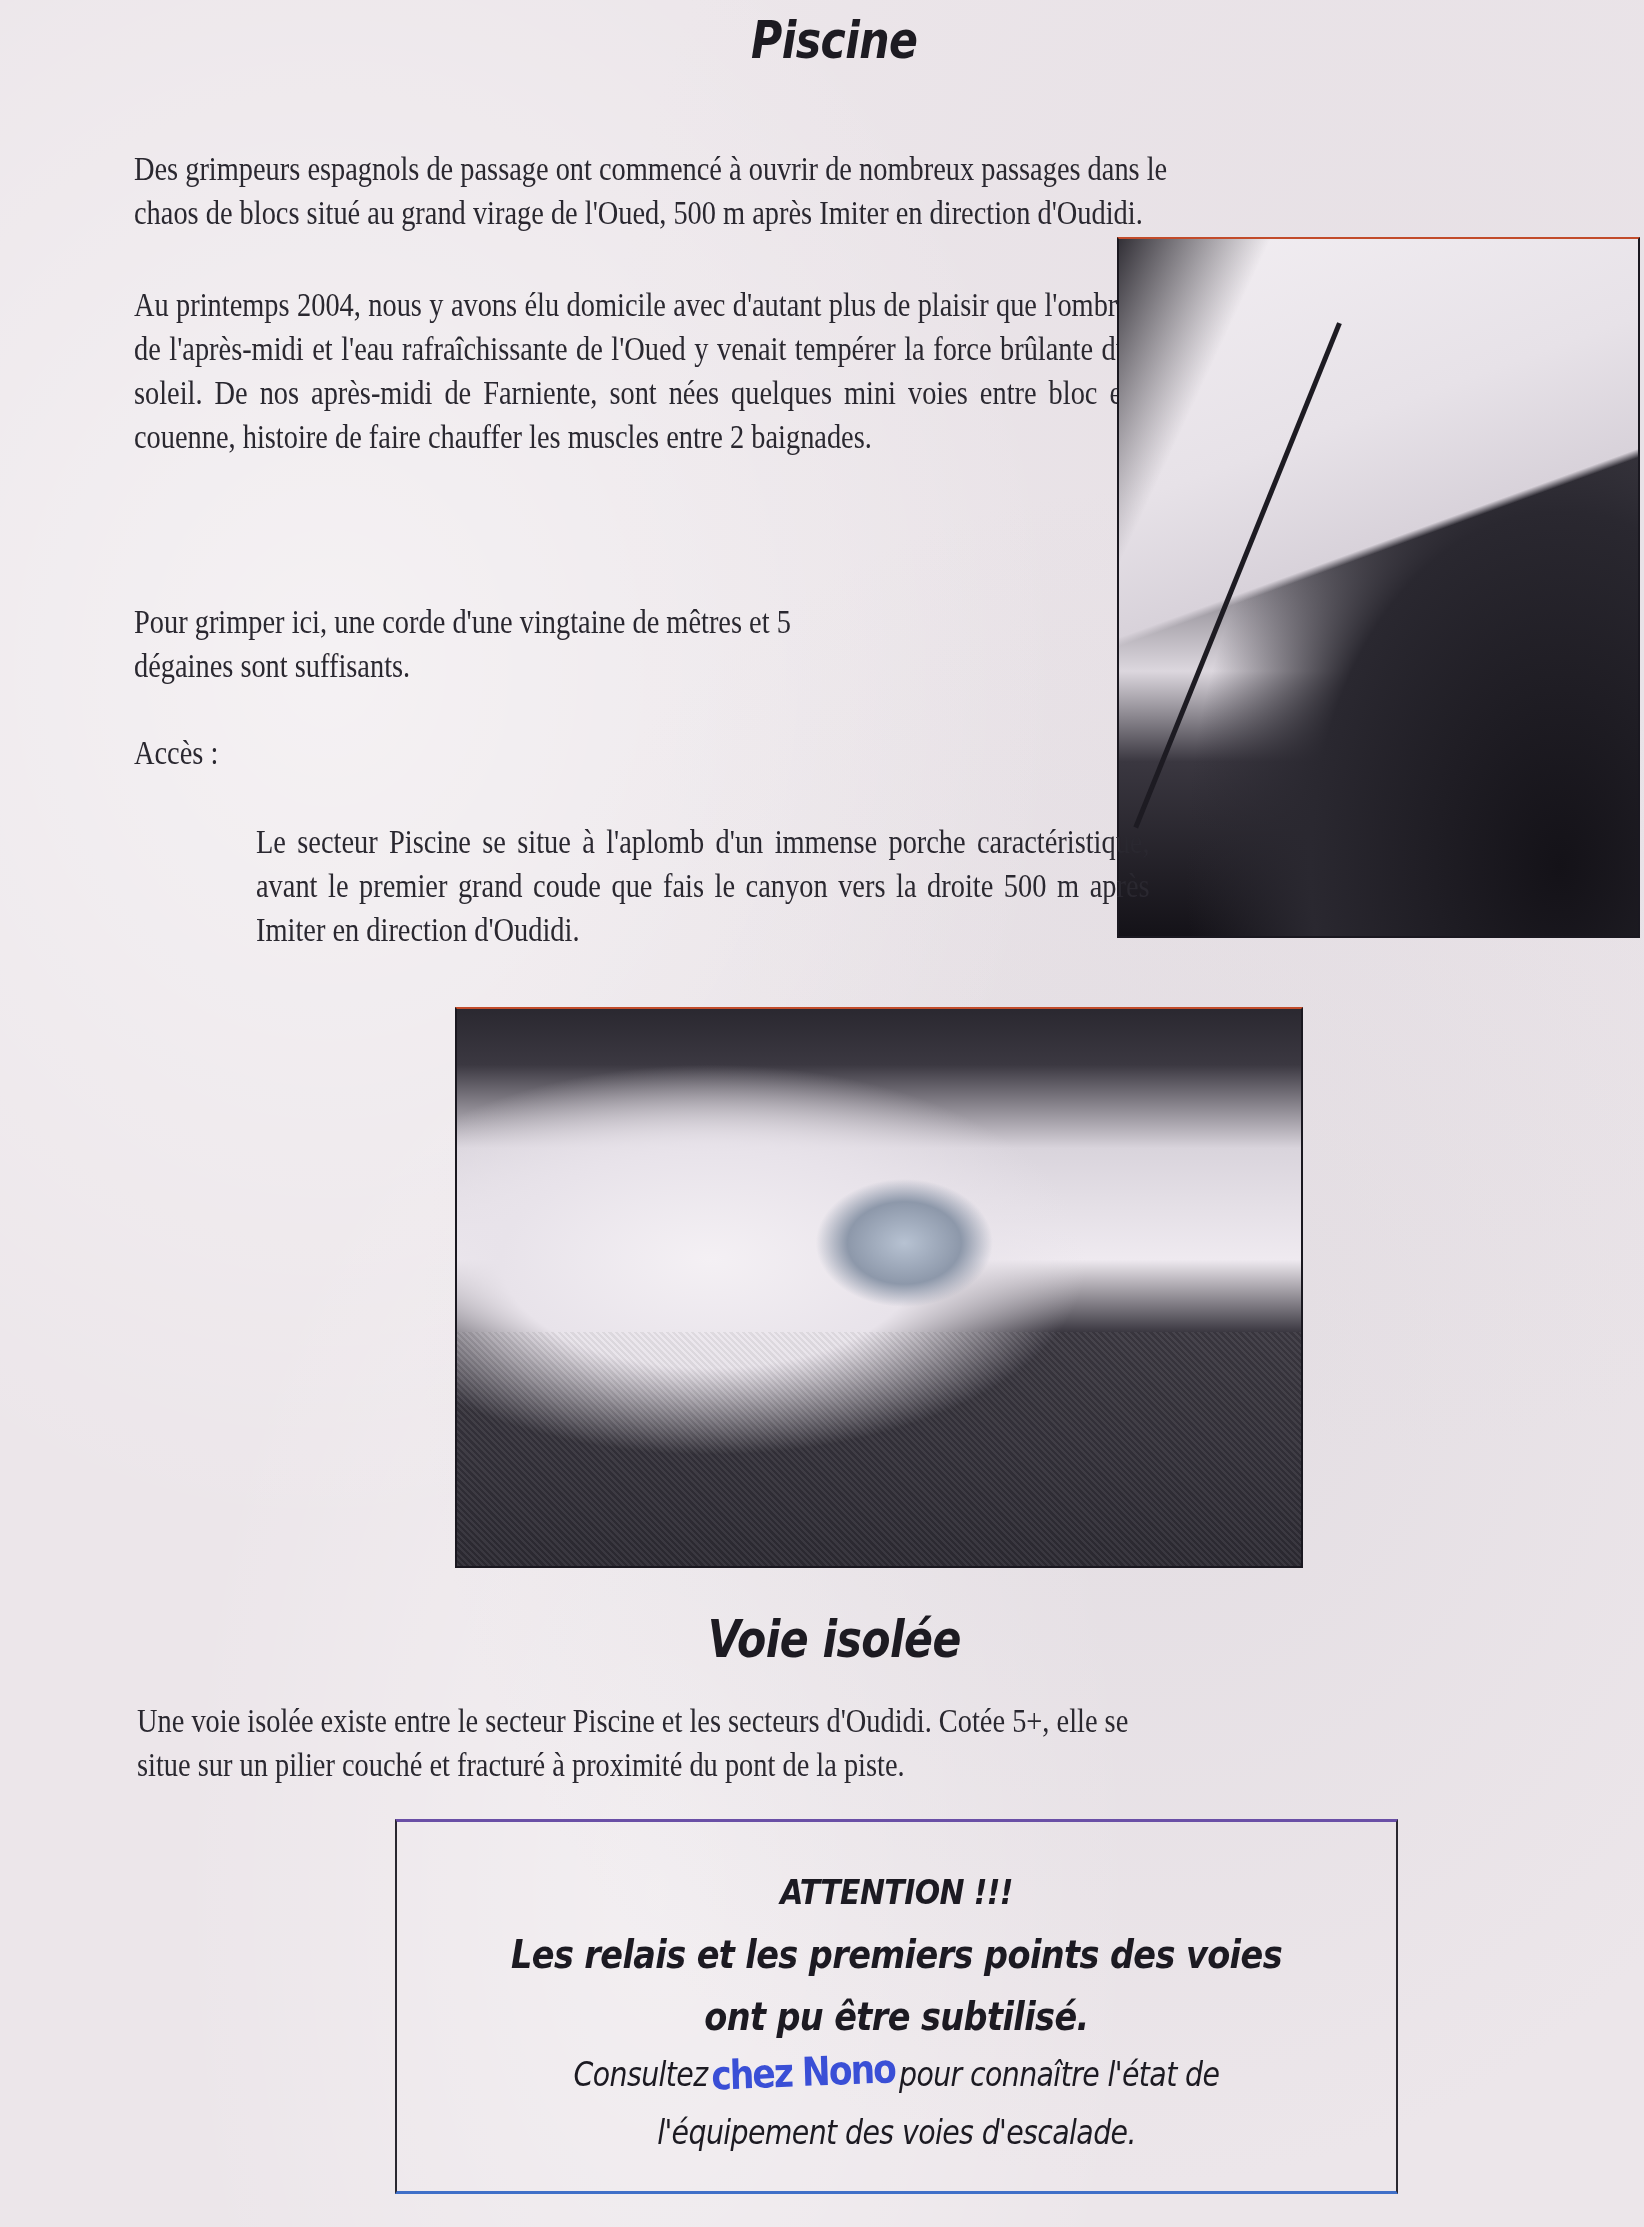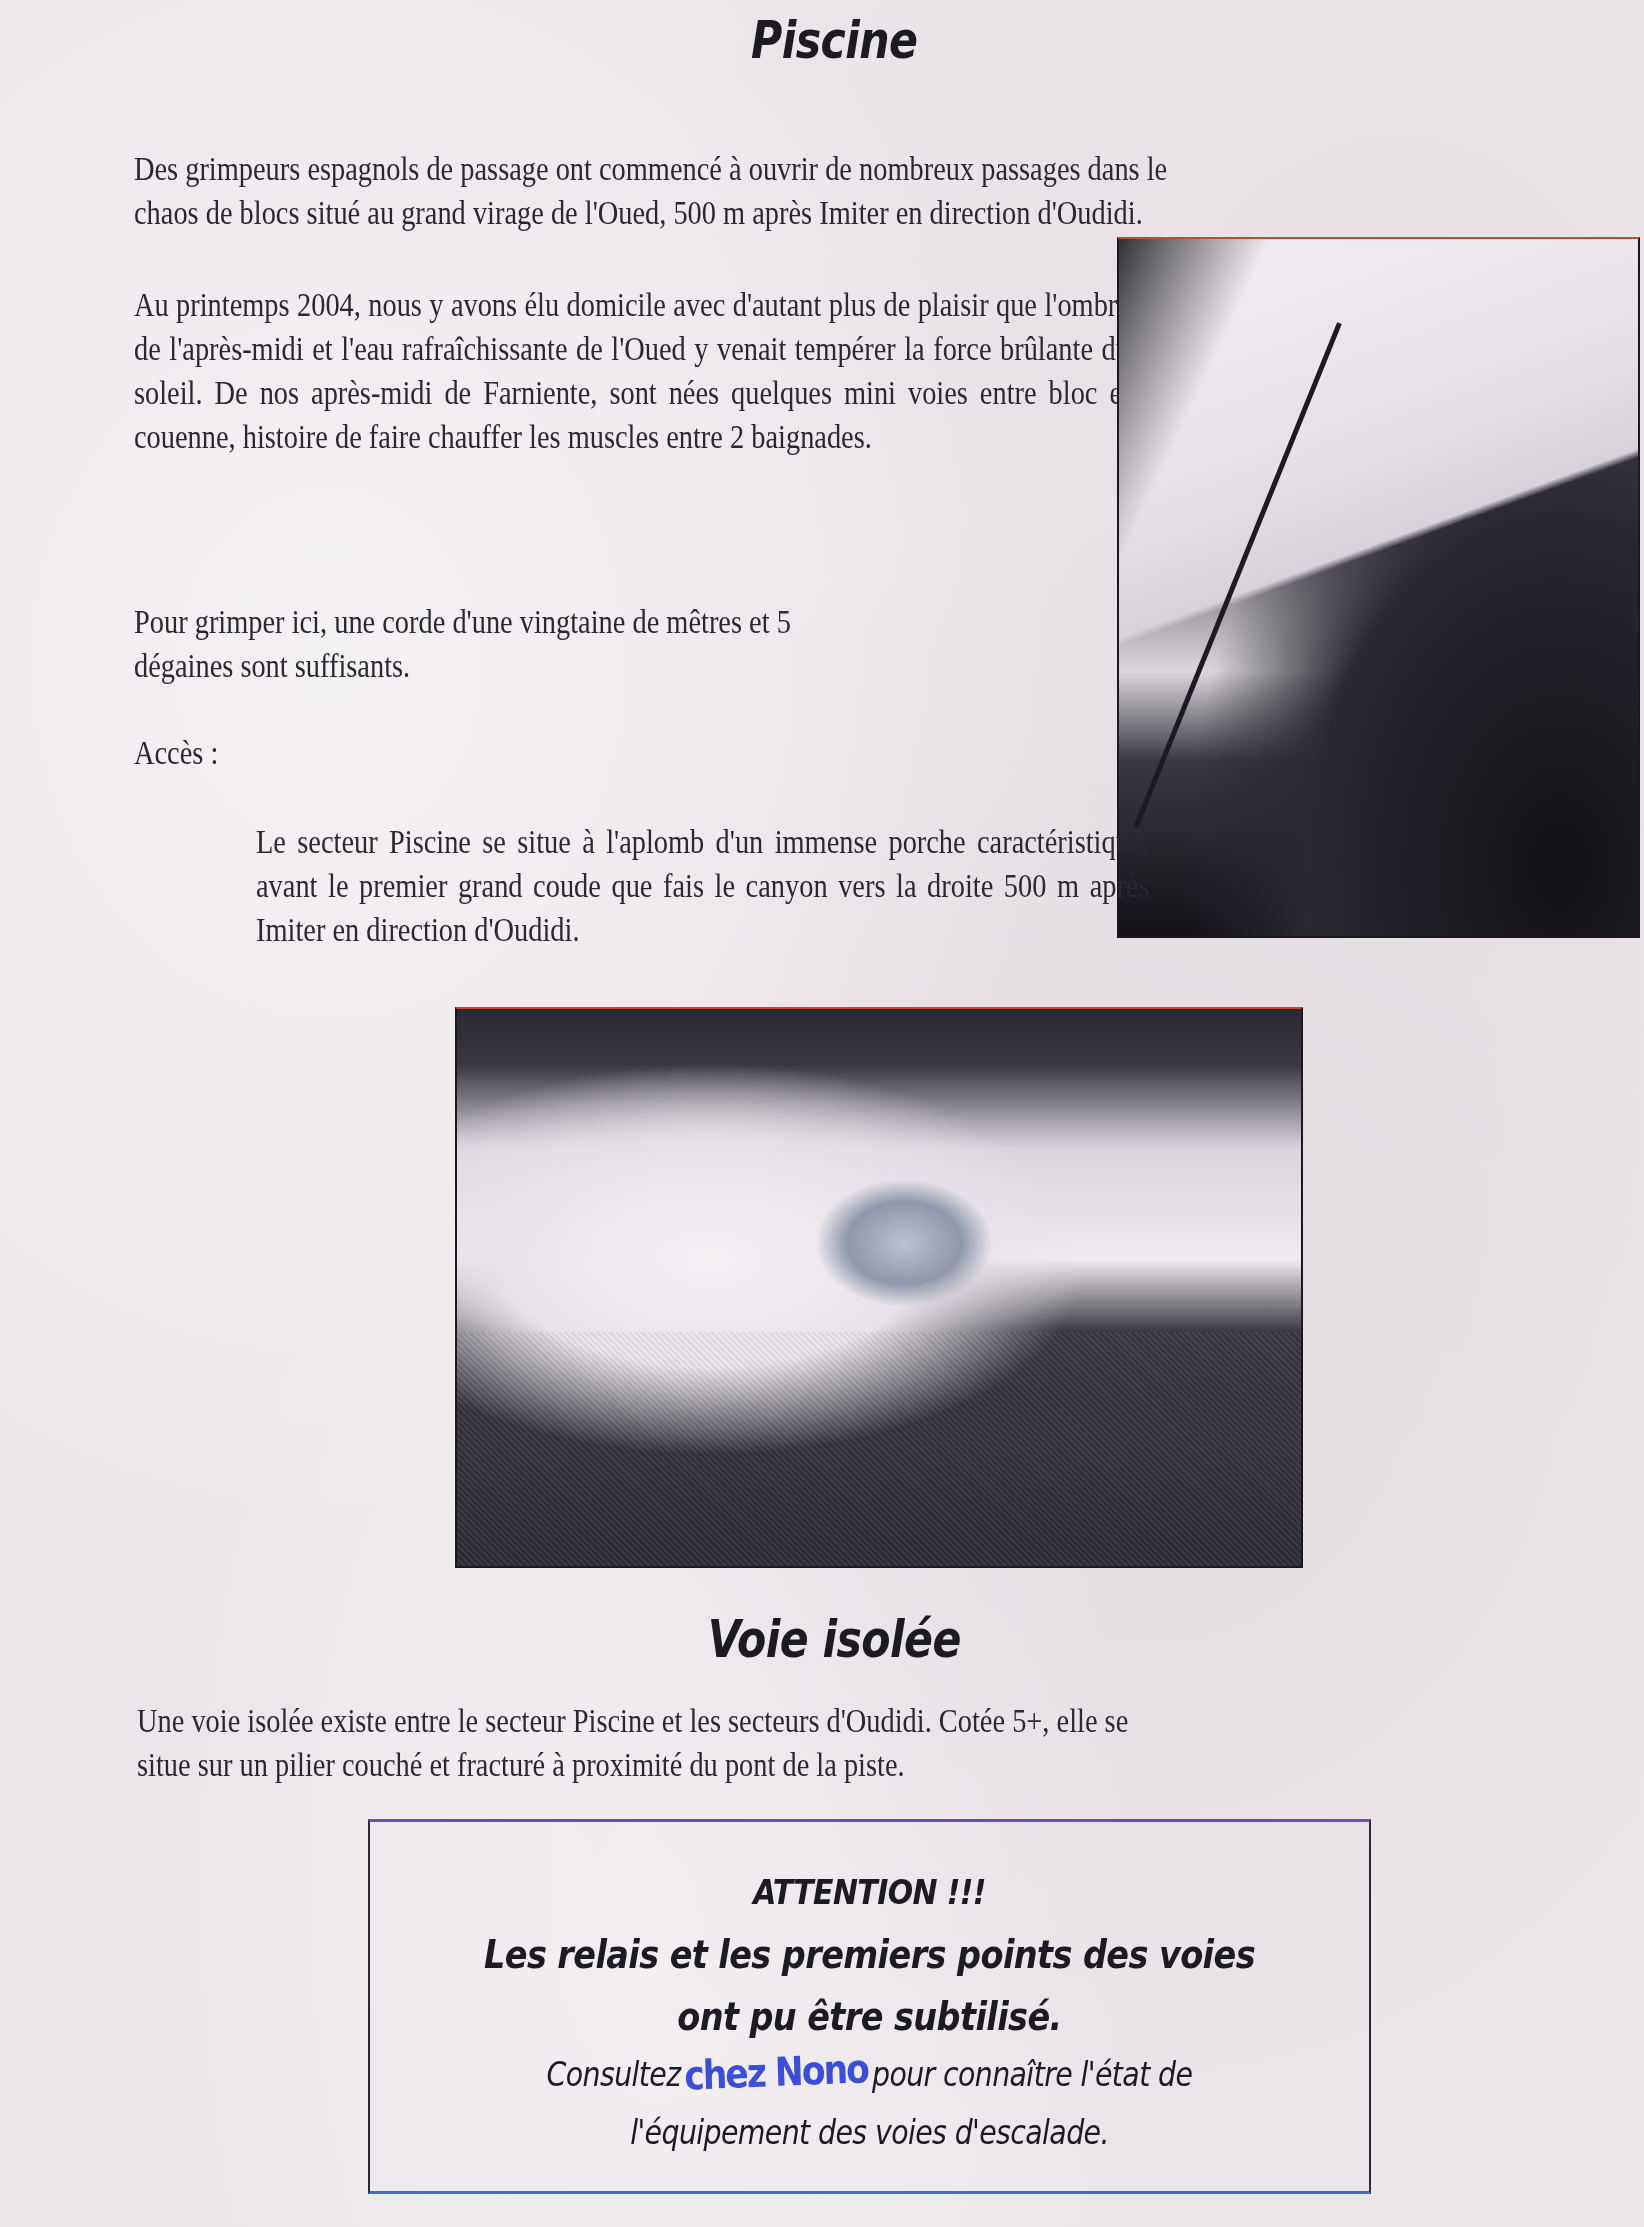--- a/index.html
+++ b/index.html
@@ -60,21 +60,21 @@
         radial-gradient(ellipse at 53% 42%, #b7c2d2 0%, #8d98aa 9%, rgba(141,152,170,0) 14%),
         radial-gradient(ellipse at 30% 45%, #f4f0f4 0%, #e8e3ea 25%, rgba(232,227,234,0) 45%),
         linear-gradient(180deg, #2a2830 0%, #3b3841 10%, #d9d4dc 25%, #efeaf0 45%, #3b3841 58%, #2d2b33 100%);
     }
     #photo-pool::before {
       content: ""; position: absolute; left: 0; right: 0; top: 58%; bottom: 0;
       background: repeating-linear-gradient(45deg, rgba(255,255,255,0.06) 0 2.2px, rgba(0,0,0,0.06) 2.2px 4.5px);
     }
 
     #attention-box {
-      left: 368px; top: 1819px; width: 999px; height: 369px;
+      left: 395px; top: 1819px; width: 999px; height: 369px;
       border: 2.2px solid #2a2830;
       border-top: 3px solid #6a4fa6;
       border-bottom: 3px solid #3f6fc8;
     }
     .att-line {
       position: absolute; left: 0; width: 100%; text-align: center;
       font-family: "DejaVu Sans", sans-serif; font-style: italic; color: #1c1a22;
       letter-spacing: -0.7px;
     }
     #att-title { top: 50px; font-size: 34px; font-weight: bold; transform: scaleX(0.88); }

